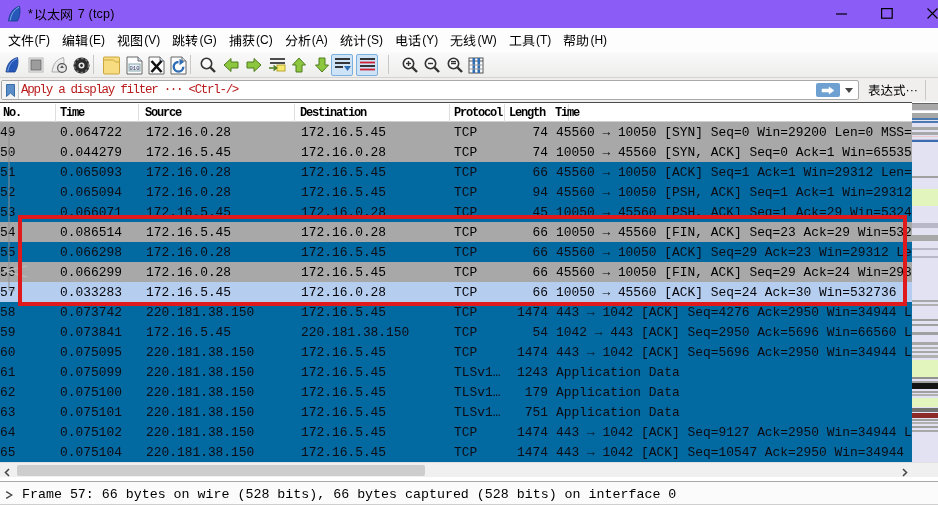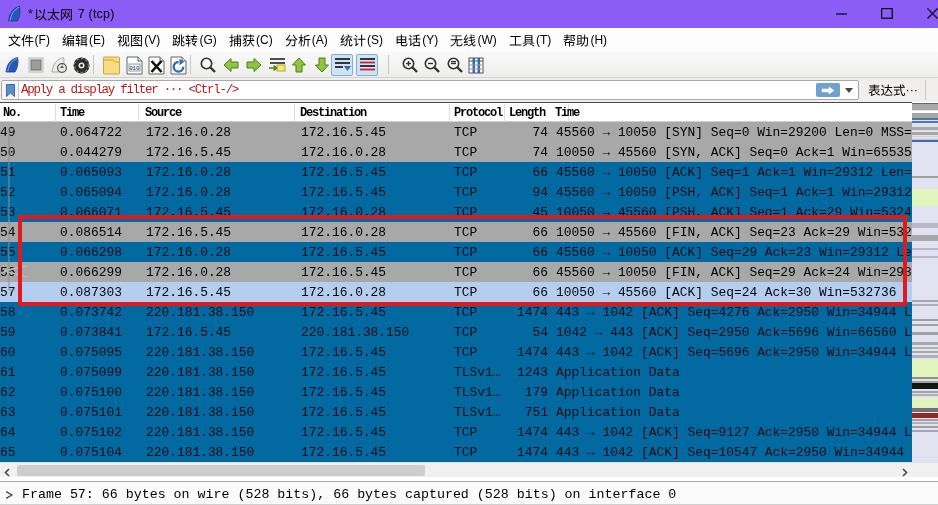--- a/index.html
+++ b/index.html
@@ -424,21 +424,21 @@
     <i class="no">56</i>
     <i class="tm">0.066299</i>
     <i class="sr">172.16.0.28</i>
     <i class="ds">172.16.5.45</i>
     <i class="pr">TCP</i>
     <i class="ln">66</i>
     <i class="nf">45560 → 10050 [FIN, ACK] Seq=29 Ack=24 Win=29312 Len=0 TSval</i>
   </div>
 <div class="row bg-sel" style="top:282px">
     <i class="no">57</i>
-    <i class="tm">0.087303</i>
+    <i class="tm">0.033283</i>
     <i class="sr">172.16.5.45</i>
     <i class="ds">172.16.0.28</i>
     <i class="pr">TCP</i>
     <i class="ln">66</i>
     <i class="nf">10050 → 45560 [ACK] Seq=24 Ack=30 Win=532736</i>
   </div>
 <div class="row bg-lav" style="top:302px">
     <i class="no">58</i>
     <i class="tm">0.073742</i>
     <i class="sr">220.181.38.150</i>

